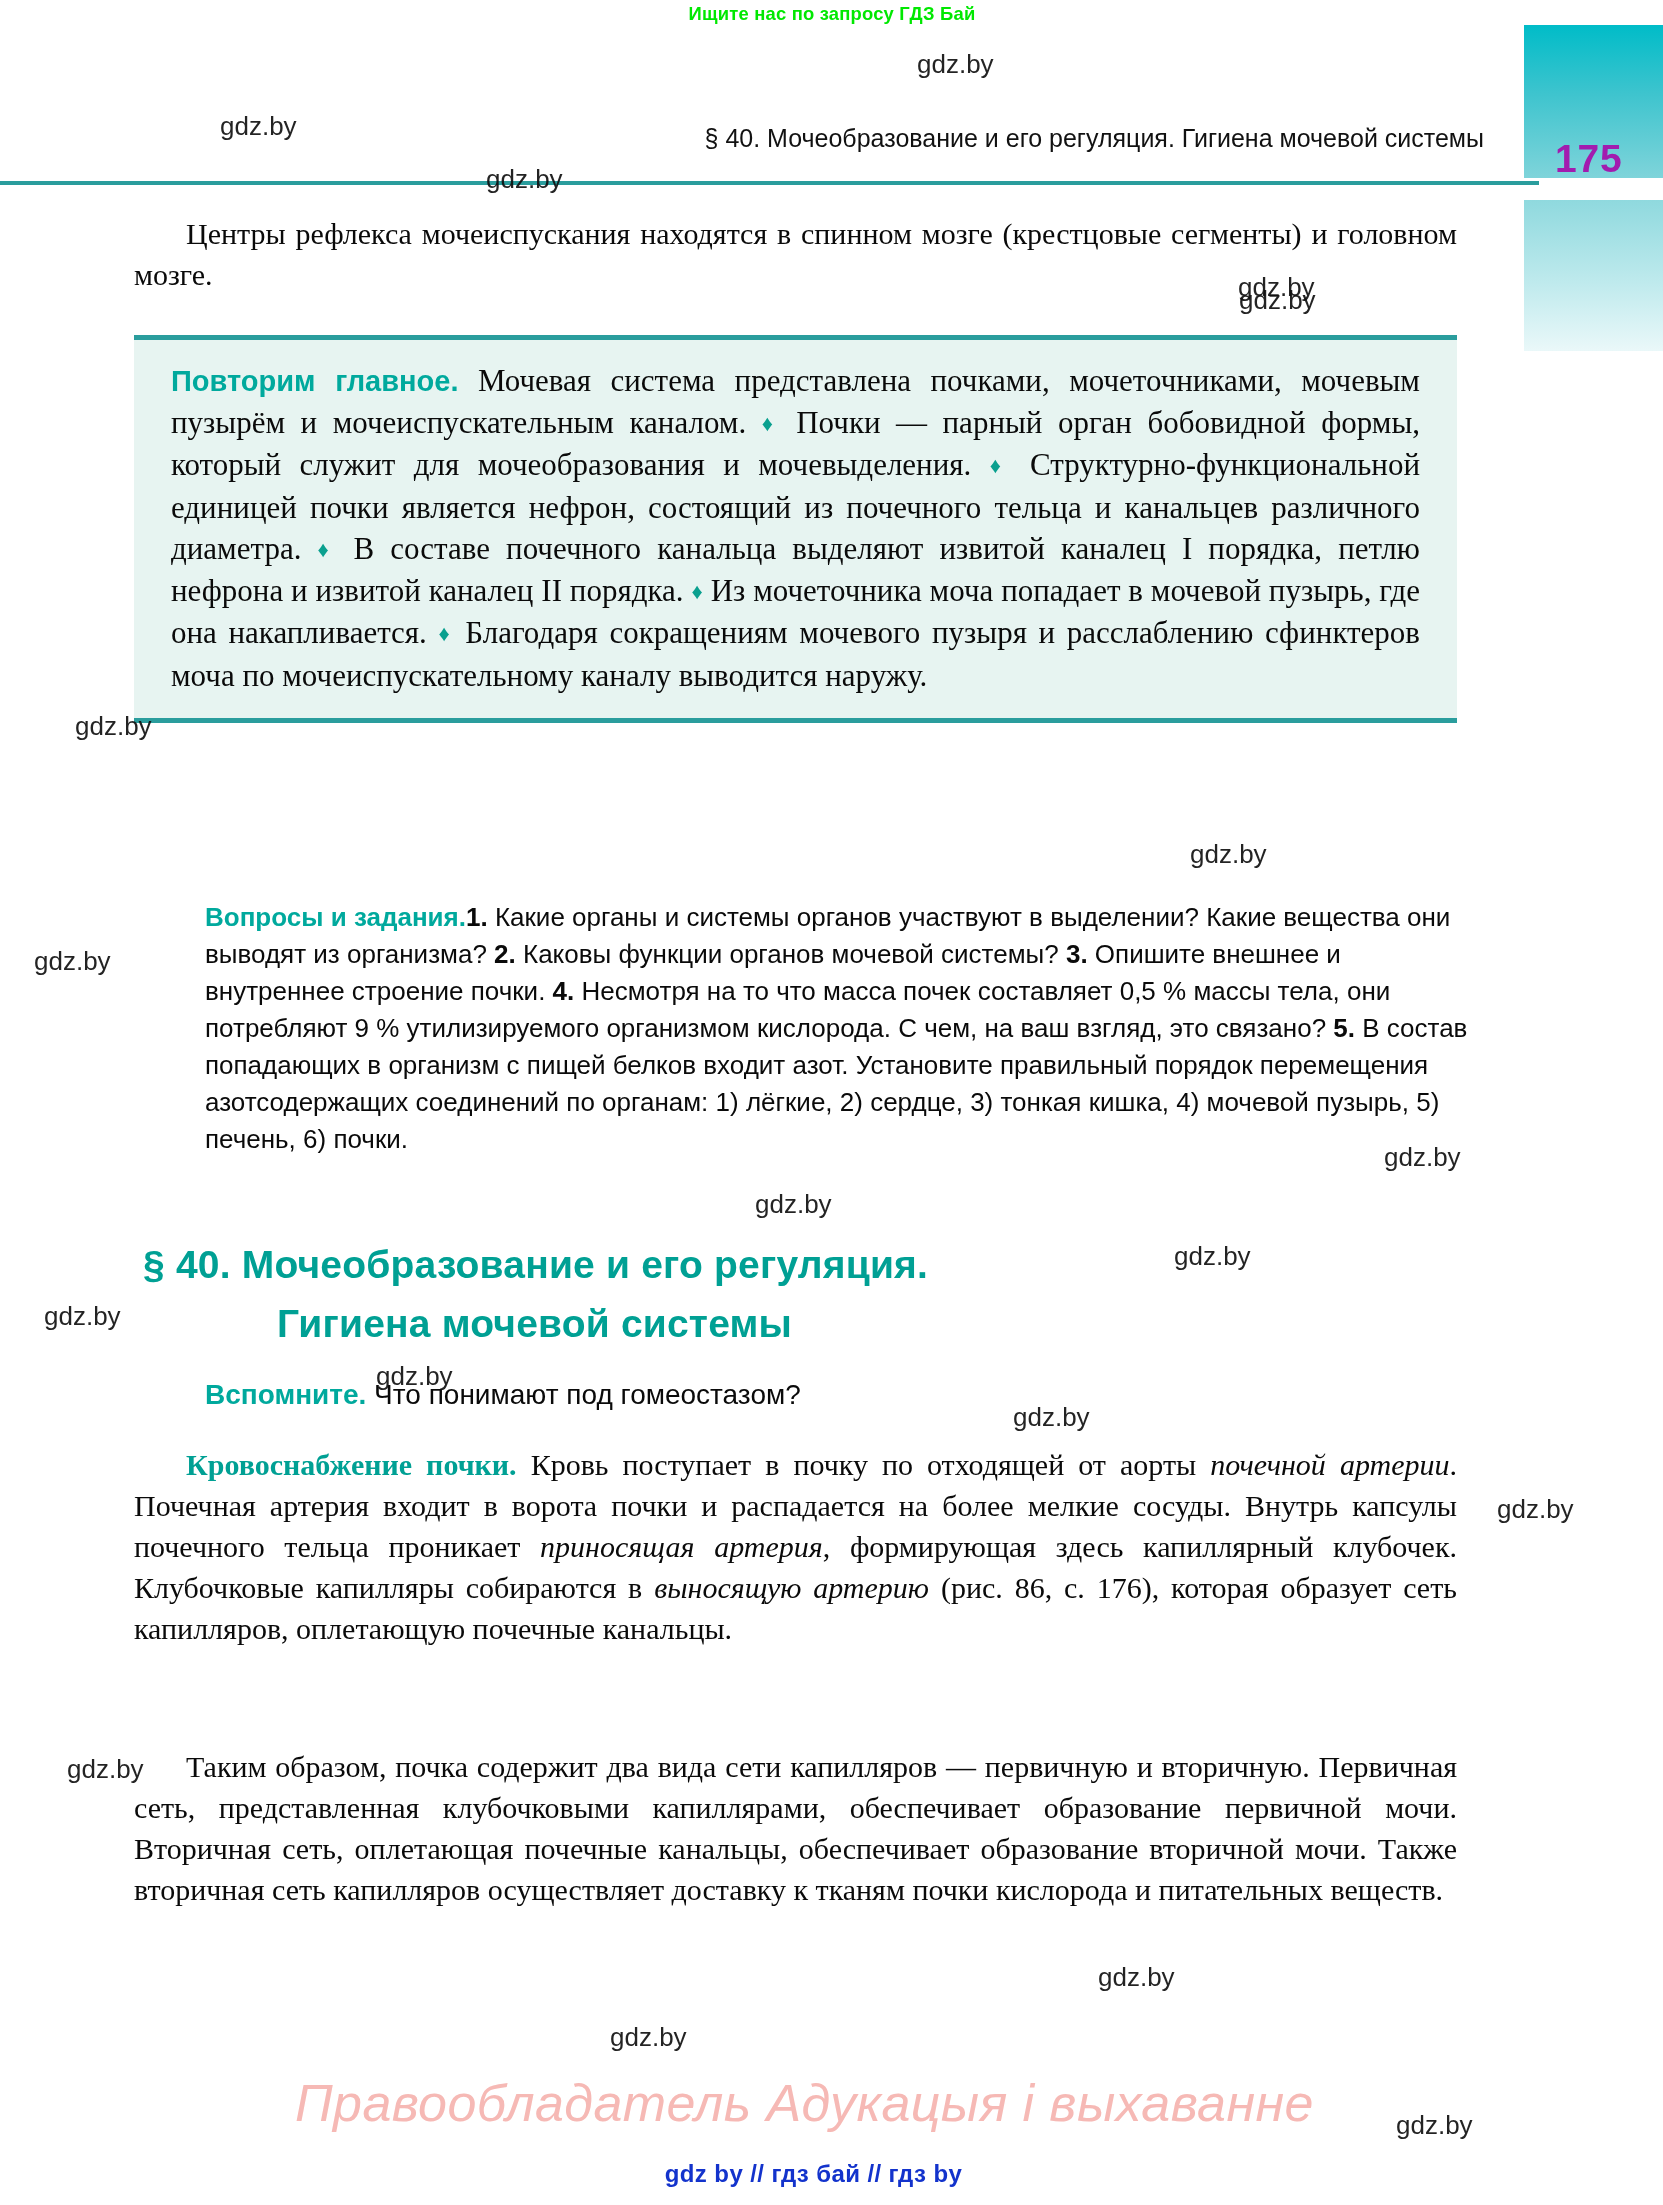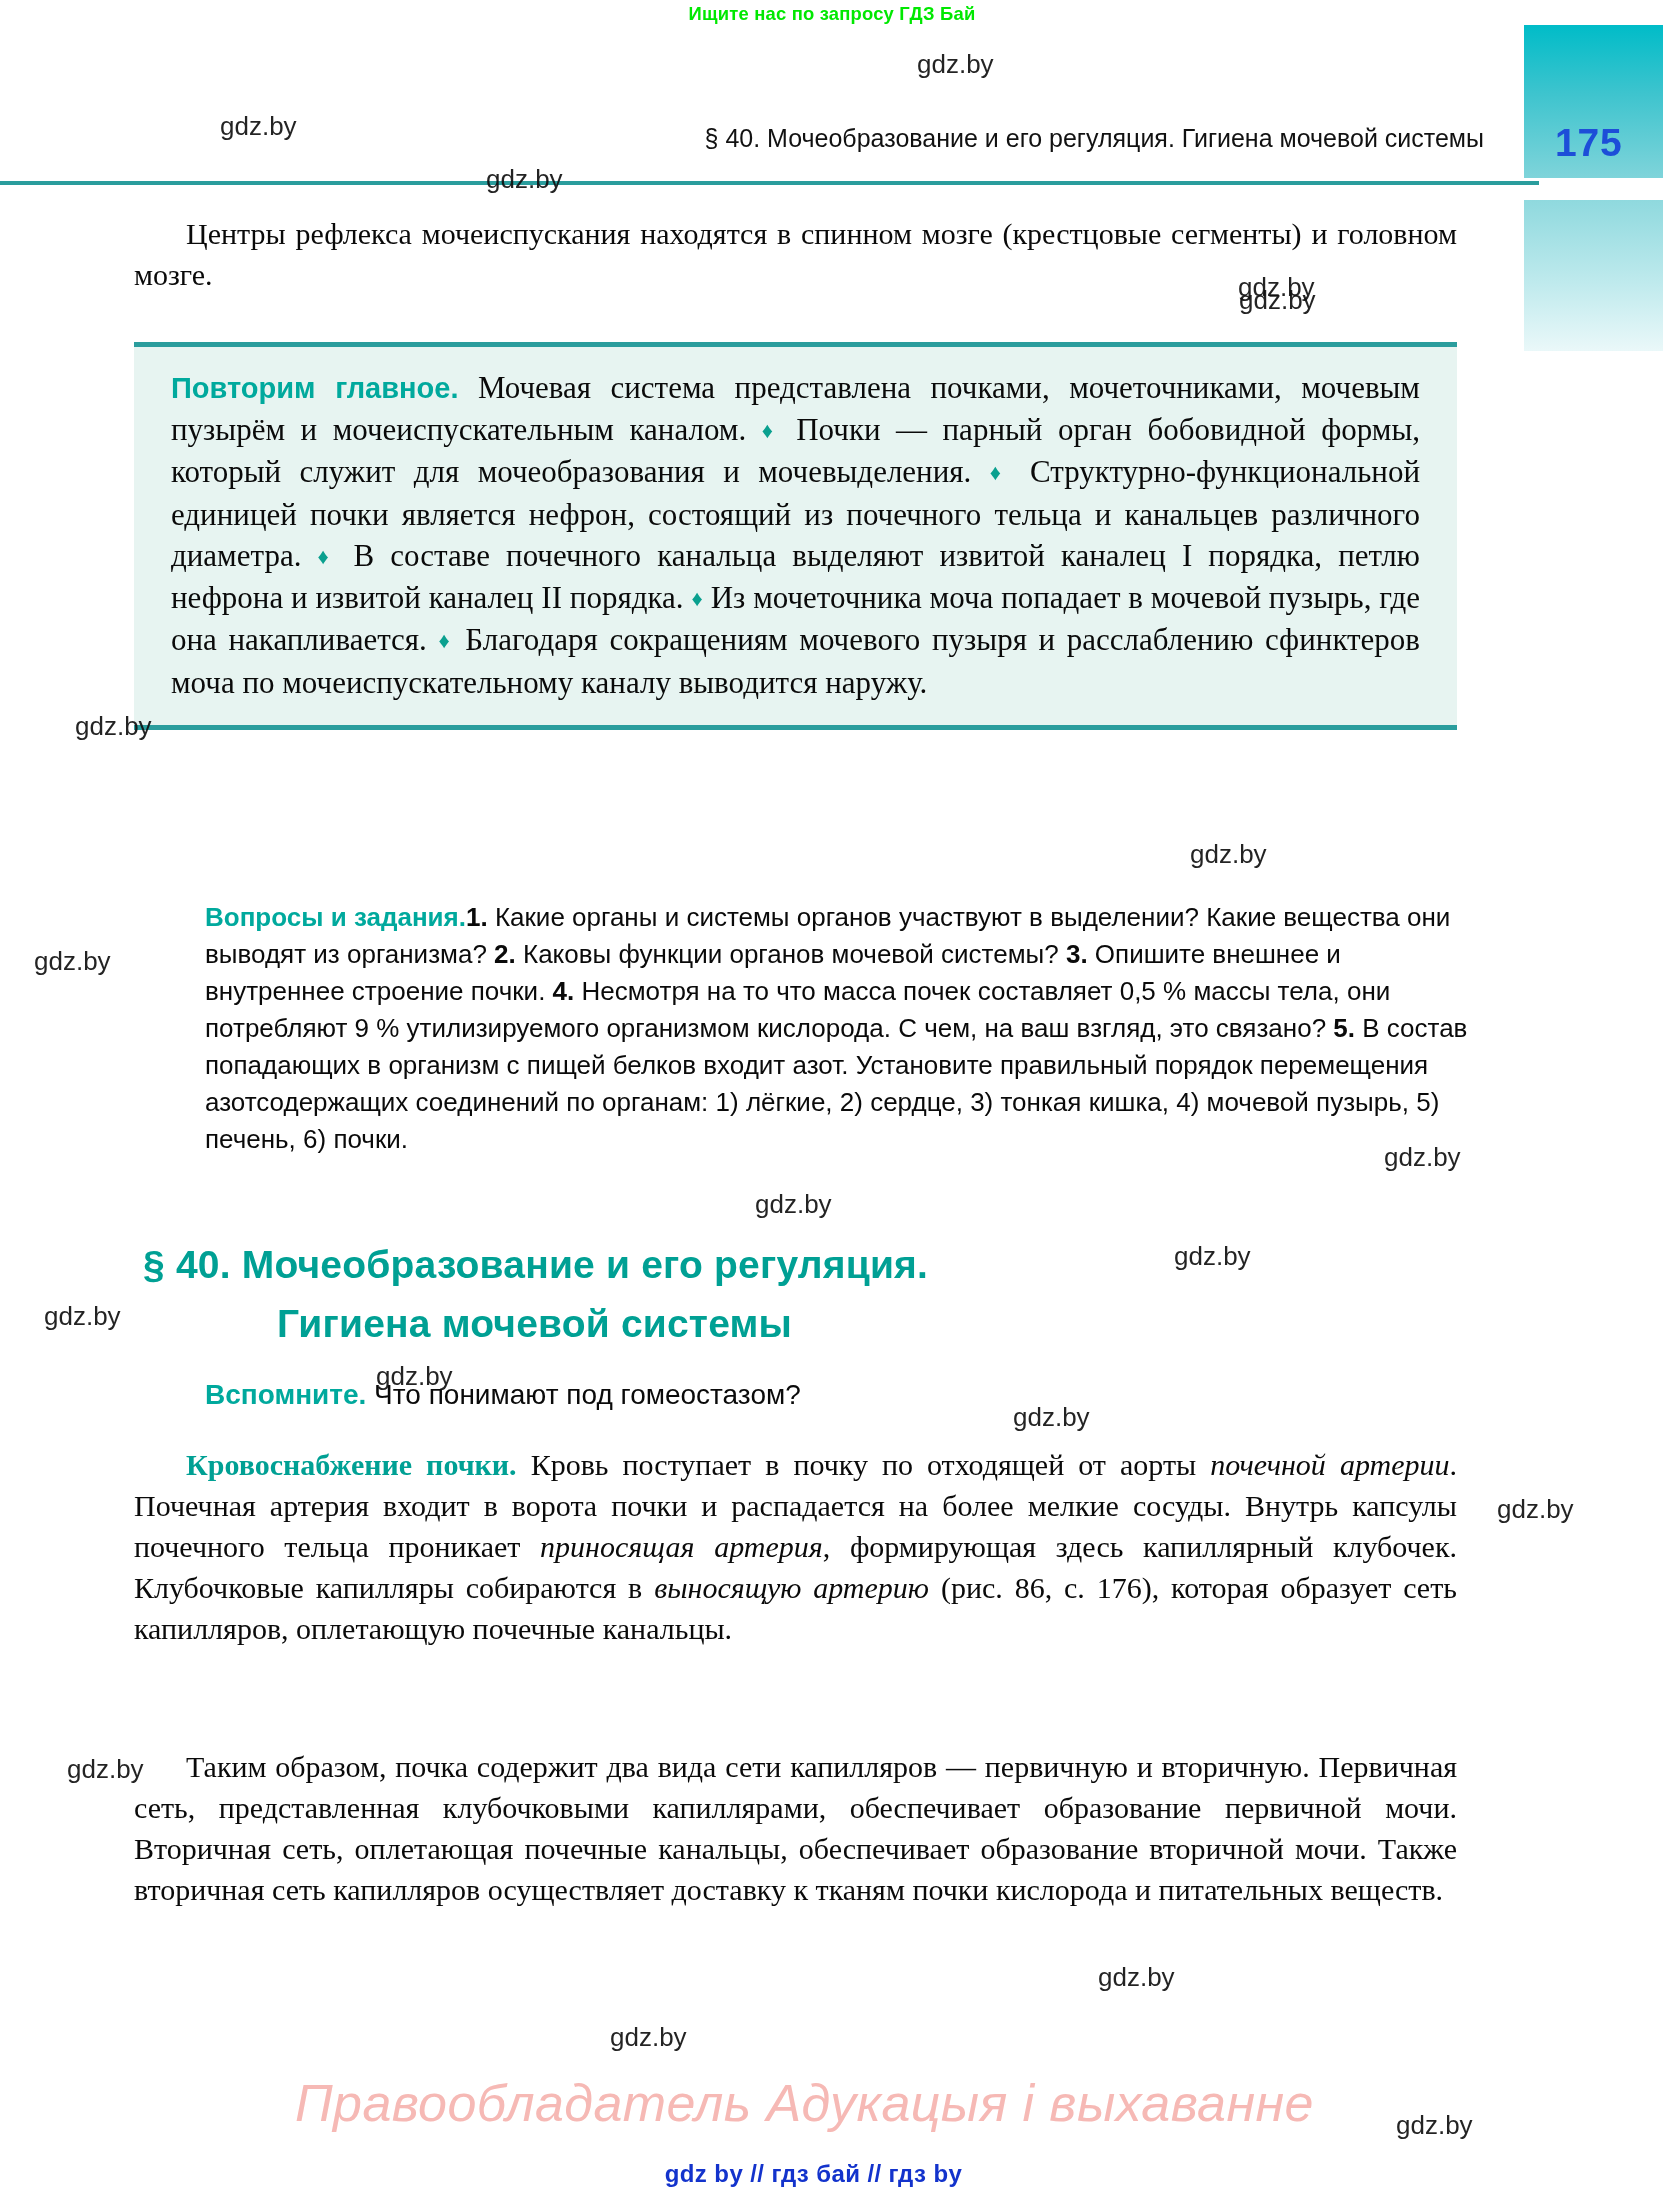--- a/index.html
+++ b/index.html
@@ -64,47 +64,47 @@
     height: 153px;
     background: linear-gradient(180deg, #00bcc8 0%, #3ec4ce 45%, #7fd4da 100%);
   }
   .tab-bottom {
     top: 200px;
     height: 151px;
     background: linear-gradient(180deg, #8fd9de 0%, #bfeaed 55%, #eaf8f9 100%);
   }
   .page-no {
     position: absolute;
-    top: 121px;
+    top: 137px;
     left: 1555px;
     font-family: "Liberation Sans", sans-serif;
     font-weight: 700;
     font-size: 39px;
-    color: #1d4ed8;
+    color: #a21caf;
     letter-spacing: 0.8px;
   }
 
   
   .body-p {
     position: absolute;
     font-family: "Liberation Serif", serif;
     font-size: 30px;
     line-height: 41px;
     text-align: justify;
     text-justify: inter-word;
     color: #0a0a0a;
   }
   .ind { text-indent: 52px; }
   .ital { font-style: italic; margin-top: 6px; }
 
   
   .sumbox {
     position: absolute;
     left: 134px;
-    top: 342px;
+    top: 335px;
     width: 1323px;
     background: #e7f4f1;
     border-top: 5px solid #2a9d9d;
     border-bottom: 5px solid #2a9d9d;
     padding: 20px 37px 22px 37px;
     box-sizing: border-box;
   }
   .sumbox .txt {
     font-family: "Liberation Serif", serif;
     font-size: 31px;

